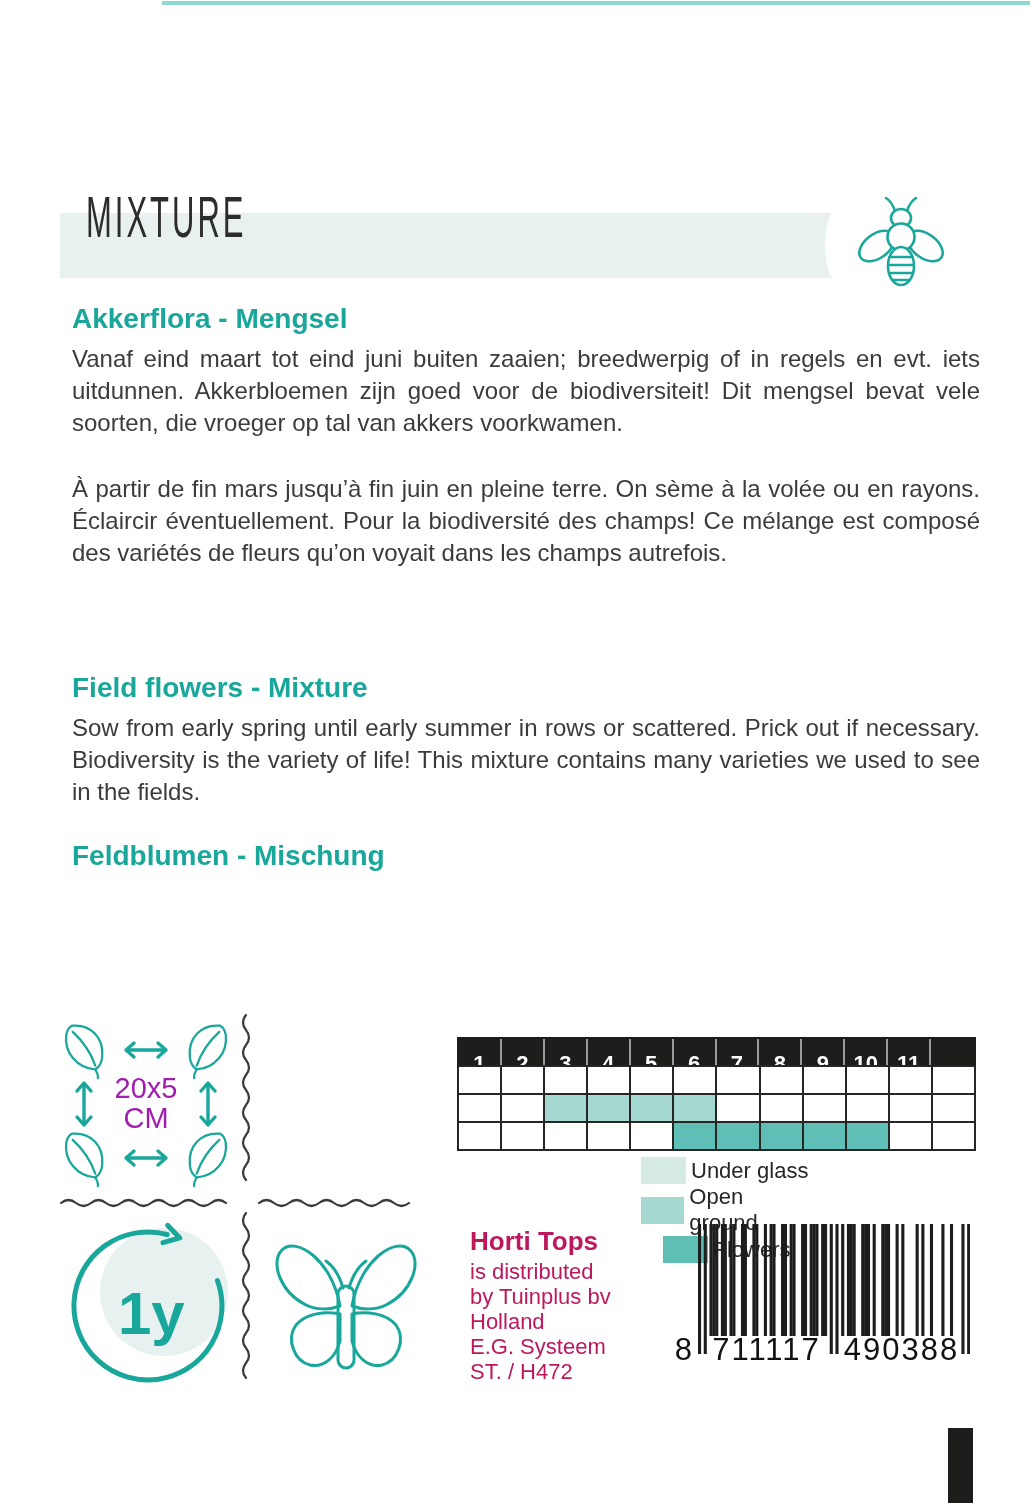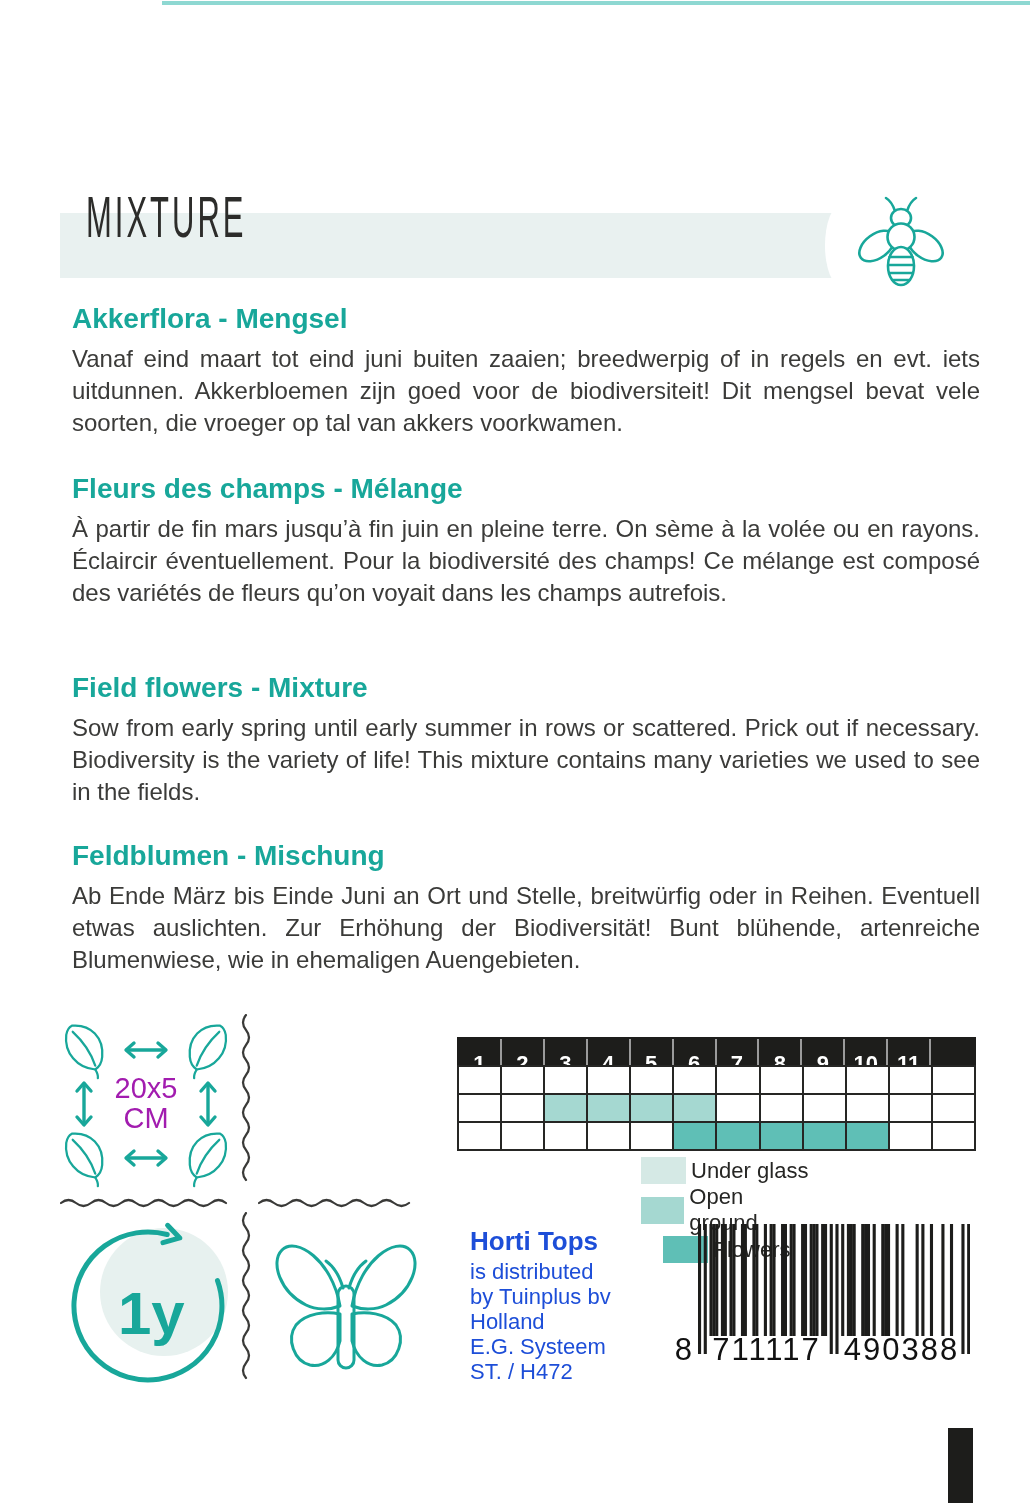--- a/index.html
+++ b/index.html
@@ -53,21 +53,21 @@
   .lg-item{display:inline-flex;align-items:center;width:172px;}
   .lg-item:last-child{width:auto;}
   .lg-swatch{width:45px;height:27px;margin-right:5px;display:inline-block;}
   .lg-label{font-size:22px;color:#262624;}
 
   
   .cycle{position:absolute;left:68px;top:1220px;}
   .butterfly{position:absolute;left:266px;top:1226px;}
 
   
-  .dist{position:absolute;left:470px;top:1226px;width:200px;color:#1d4ed8;}
+  .dist{position:absolute;left:470px;top:1226px;width:200px;color:#be185d;}
   .dist .d-name{font-size:26px;font-weight:bold;line-height:30px;margin-bottom:3px;}
   .dist .d-line{font-size:22px;line-height:25px;}
 
   
   .barcode{position:absolute;left:662px;top:1224px;width:312px;height:150px;}
   .barcode svg{position:absolute;left:36px;top:0;}
   .bc-digits span{position:absolute;top:108px;font-size:31px;color:#111;}
   .bc-d0{left:0px;width:30px;text-align:right;}
   .bc-g1{left:44px;width:121px;text-align:center;letter-spacing:2px;}
   .bc-g2{left:179px;width:121px;text-align:center;letter-spacing:2px;}
@@ -100,30 +100,28 @@
         <path d="M39.5 77 H62.5"></path>
         <path d="M42.5 84 H59.5"></path>
     </g>
   </svg>
 
   <section class="sec sec-nl">
     <h2>Akkerflora - Mengsel</h2>
     <p>Vanaf eind maart tot eind juni buiten zaaien; breedwerpig of in regels en evt. iets uitdunnen. Akkerbloemen zijn goed voor de biodiversiteit! Dit mengsel bevat vele soorten, die vroeger op tal van akkers voorkwamen.</p>
   </section>
   <section class="sec sec-fr">
-    <h2>Fleurs des champs - Mélange</h2>
     <p>À partir de fin mars jusqu’à fin juin en pleine terre. On sème à la volée ou en rayons. Éclaircir éventuellement. Pour la biodiversité des champs! Ce mélange est composé des variétés de fleurs qu’on voyait dans les champs autrefois.</p>
   </section>
   <section class="sec sec-en">
     <h2>Field flowers - Mixture</h2>
     <p>Sow from early spring until early summer in rows or scattered. Prick out if necessary. Biodiversity is the variety of life! This mixture contains many varieties we used to see in the fields.</p>
   </section>
   <section class="sec sec-de">
     <h2>Feldblumen - Mischung</h2>
-    <p>Ab Ende März bis Einde Juni an Ort und Stelle, breitwürfig oder in Reihen. Eventuell etwas auslichten. Zur Erhöhung der Biodiversität! Bunt blühende, artenreiche Blumenwiese, wie in ehemaligen Auengebieten.</p>
   </section>
 
   <svg width="0" height="0" style="position:absolute">
     <defs>
       <g id="leafShape">
         <path class="ic" stroke-width="2.6" fill="#e7f1ef" d="M16 6 C38 4 53 20 51 42 C50.4 49 47 54 43 56.5 C22 55 7 37 9.5 16.5 C10.4 11.5 13 7.5 16 6 Z"></path>
         <path class="ic" stroke-width="2.6" d="M17 13 C29 24 38 37 43 52"></path>
         <path class="ic" stroke-width="2.6" d="M43 56.5 C45.5 60.5 46.5 63 46 66.5"></path>
       </g>
     </defs>

